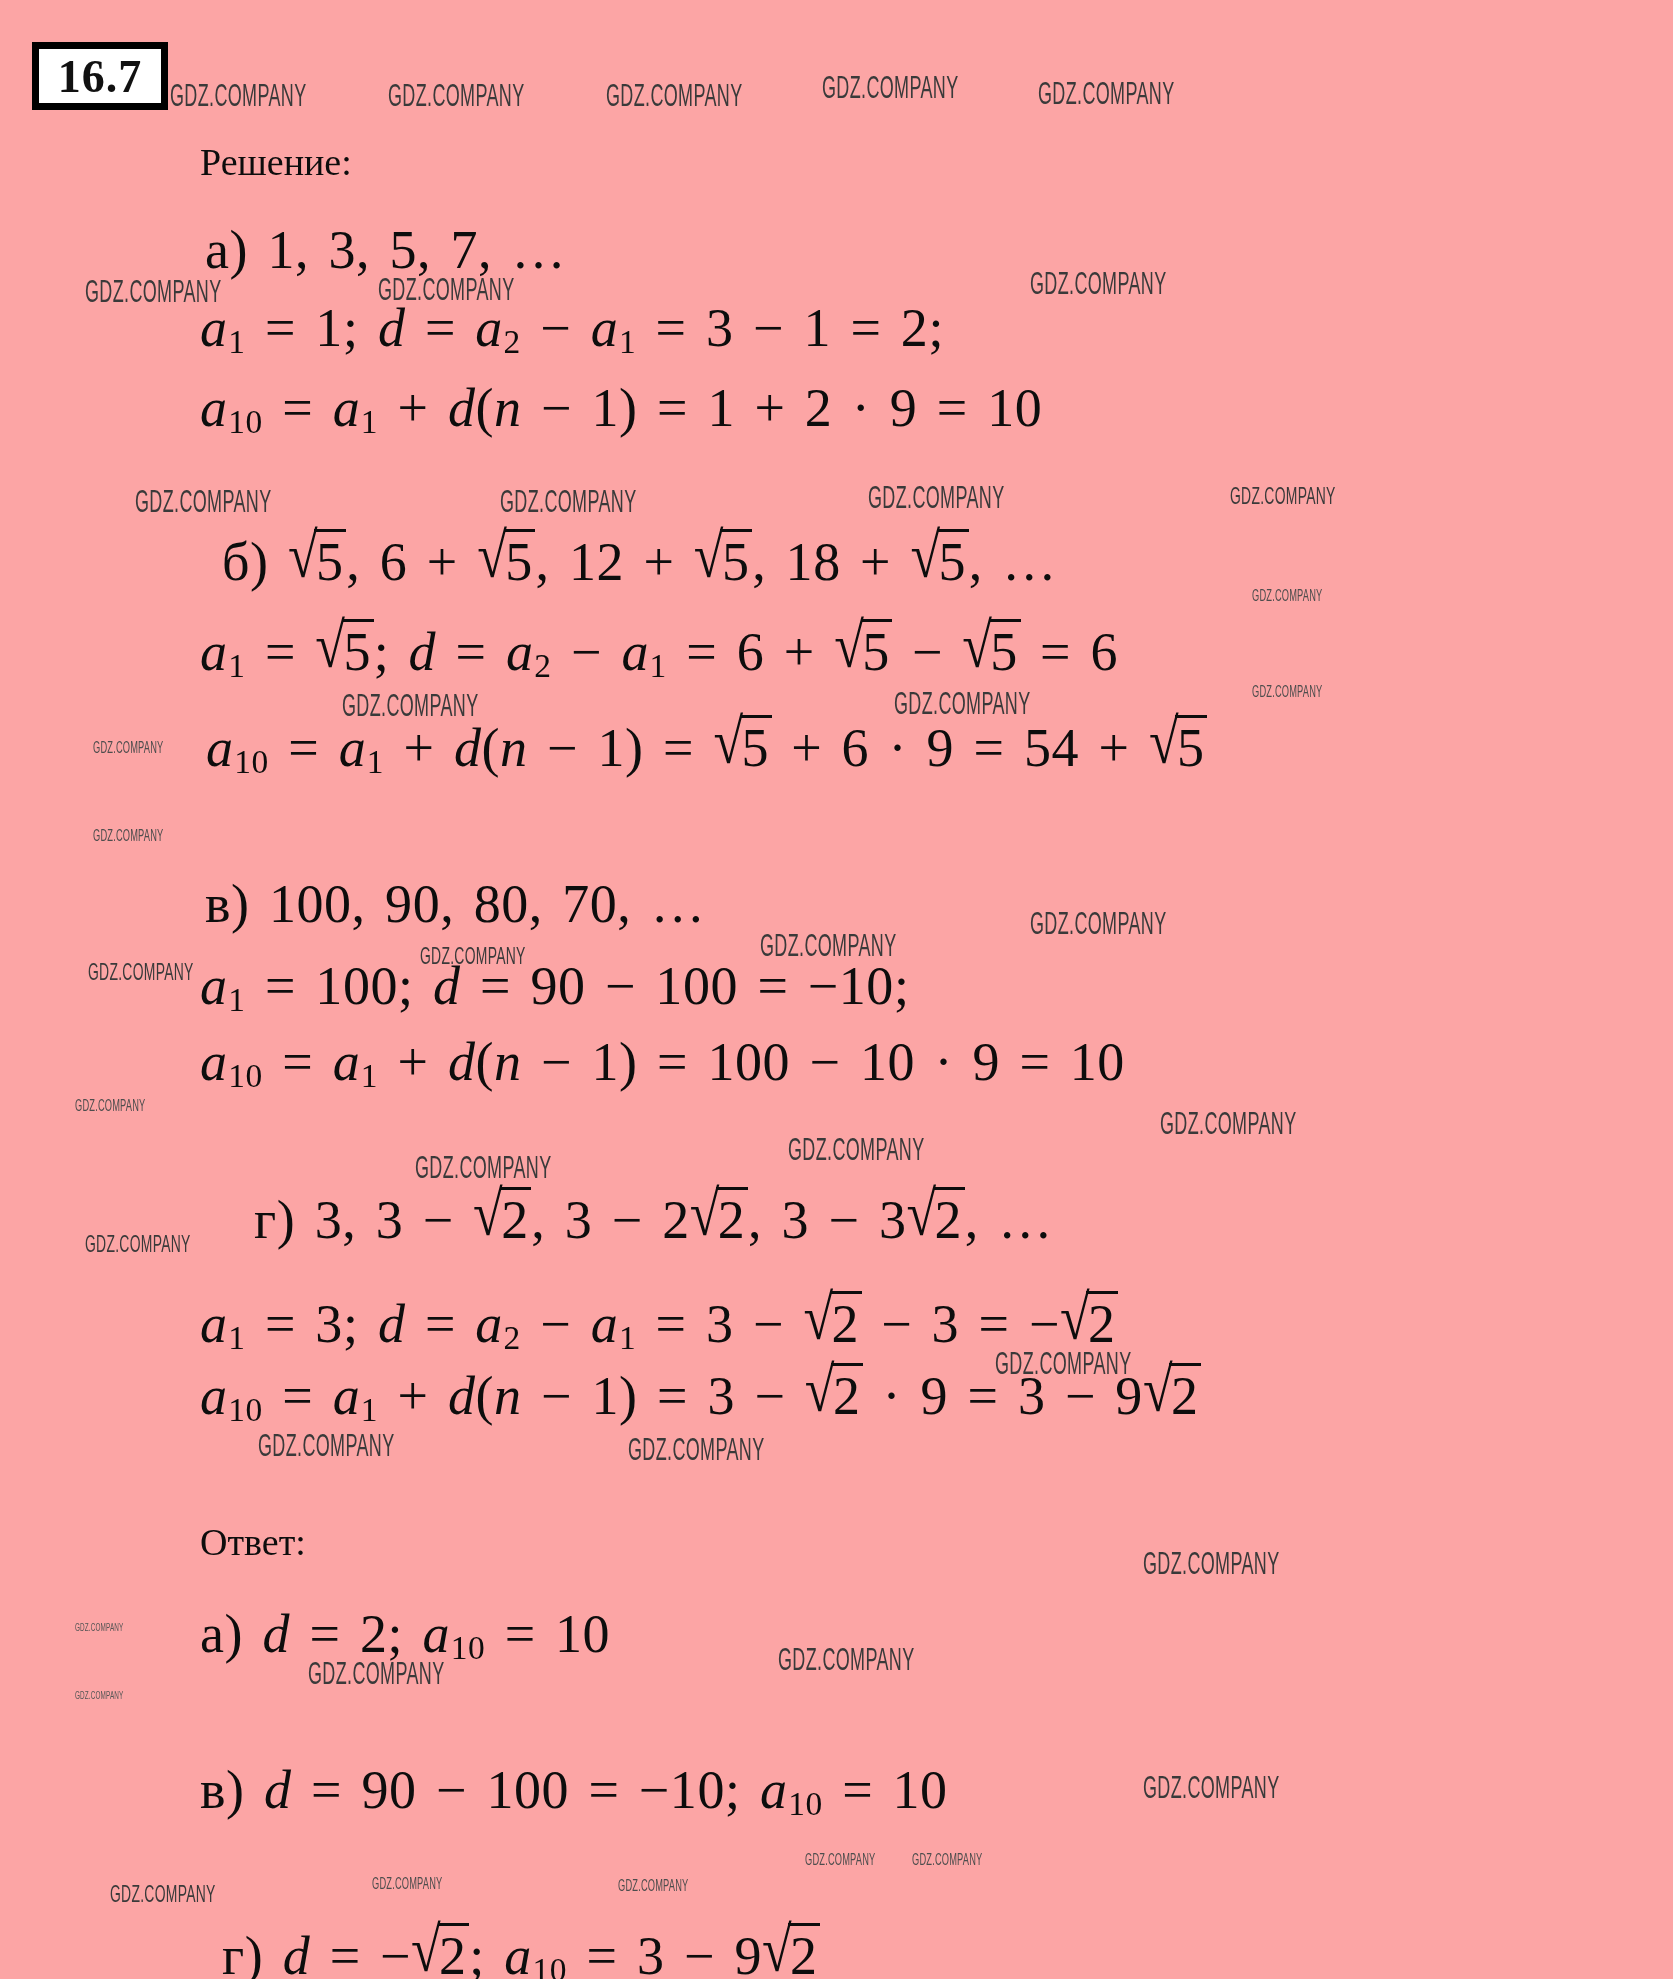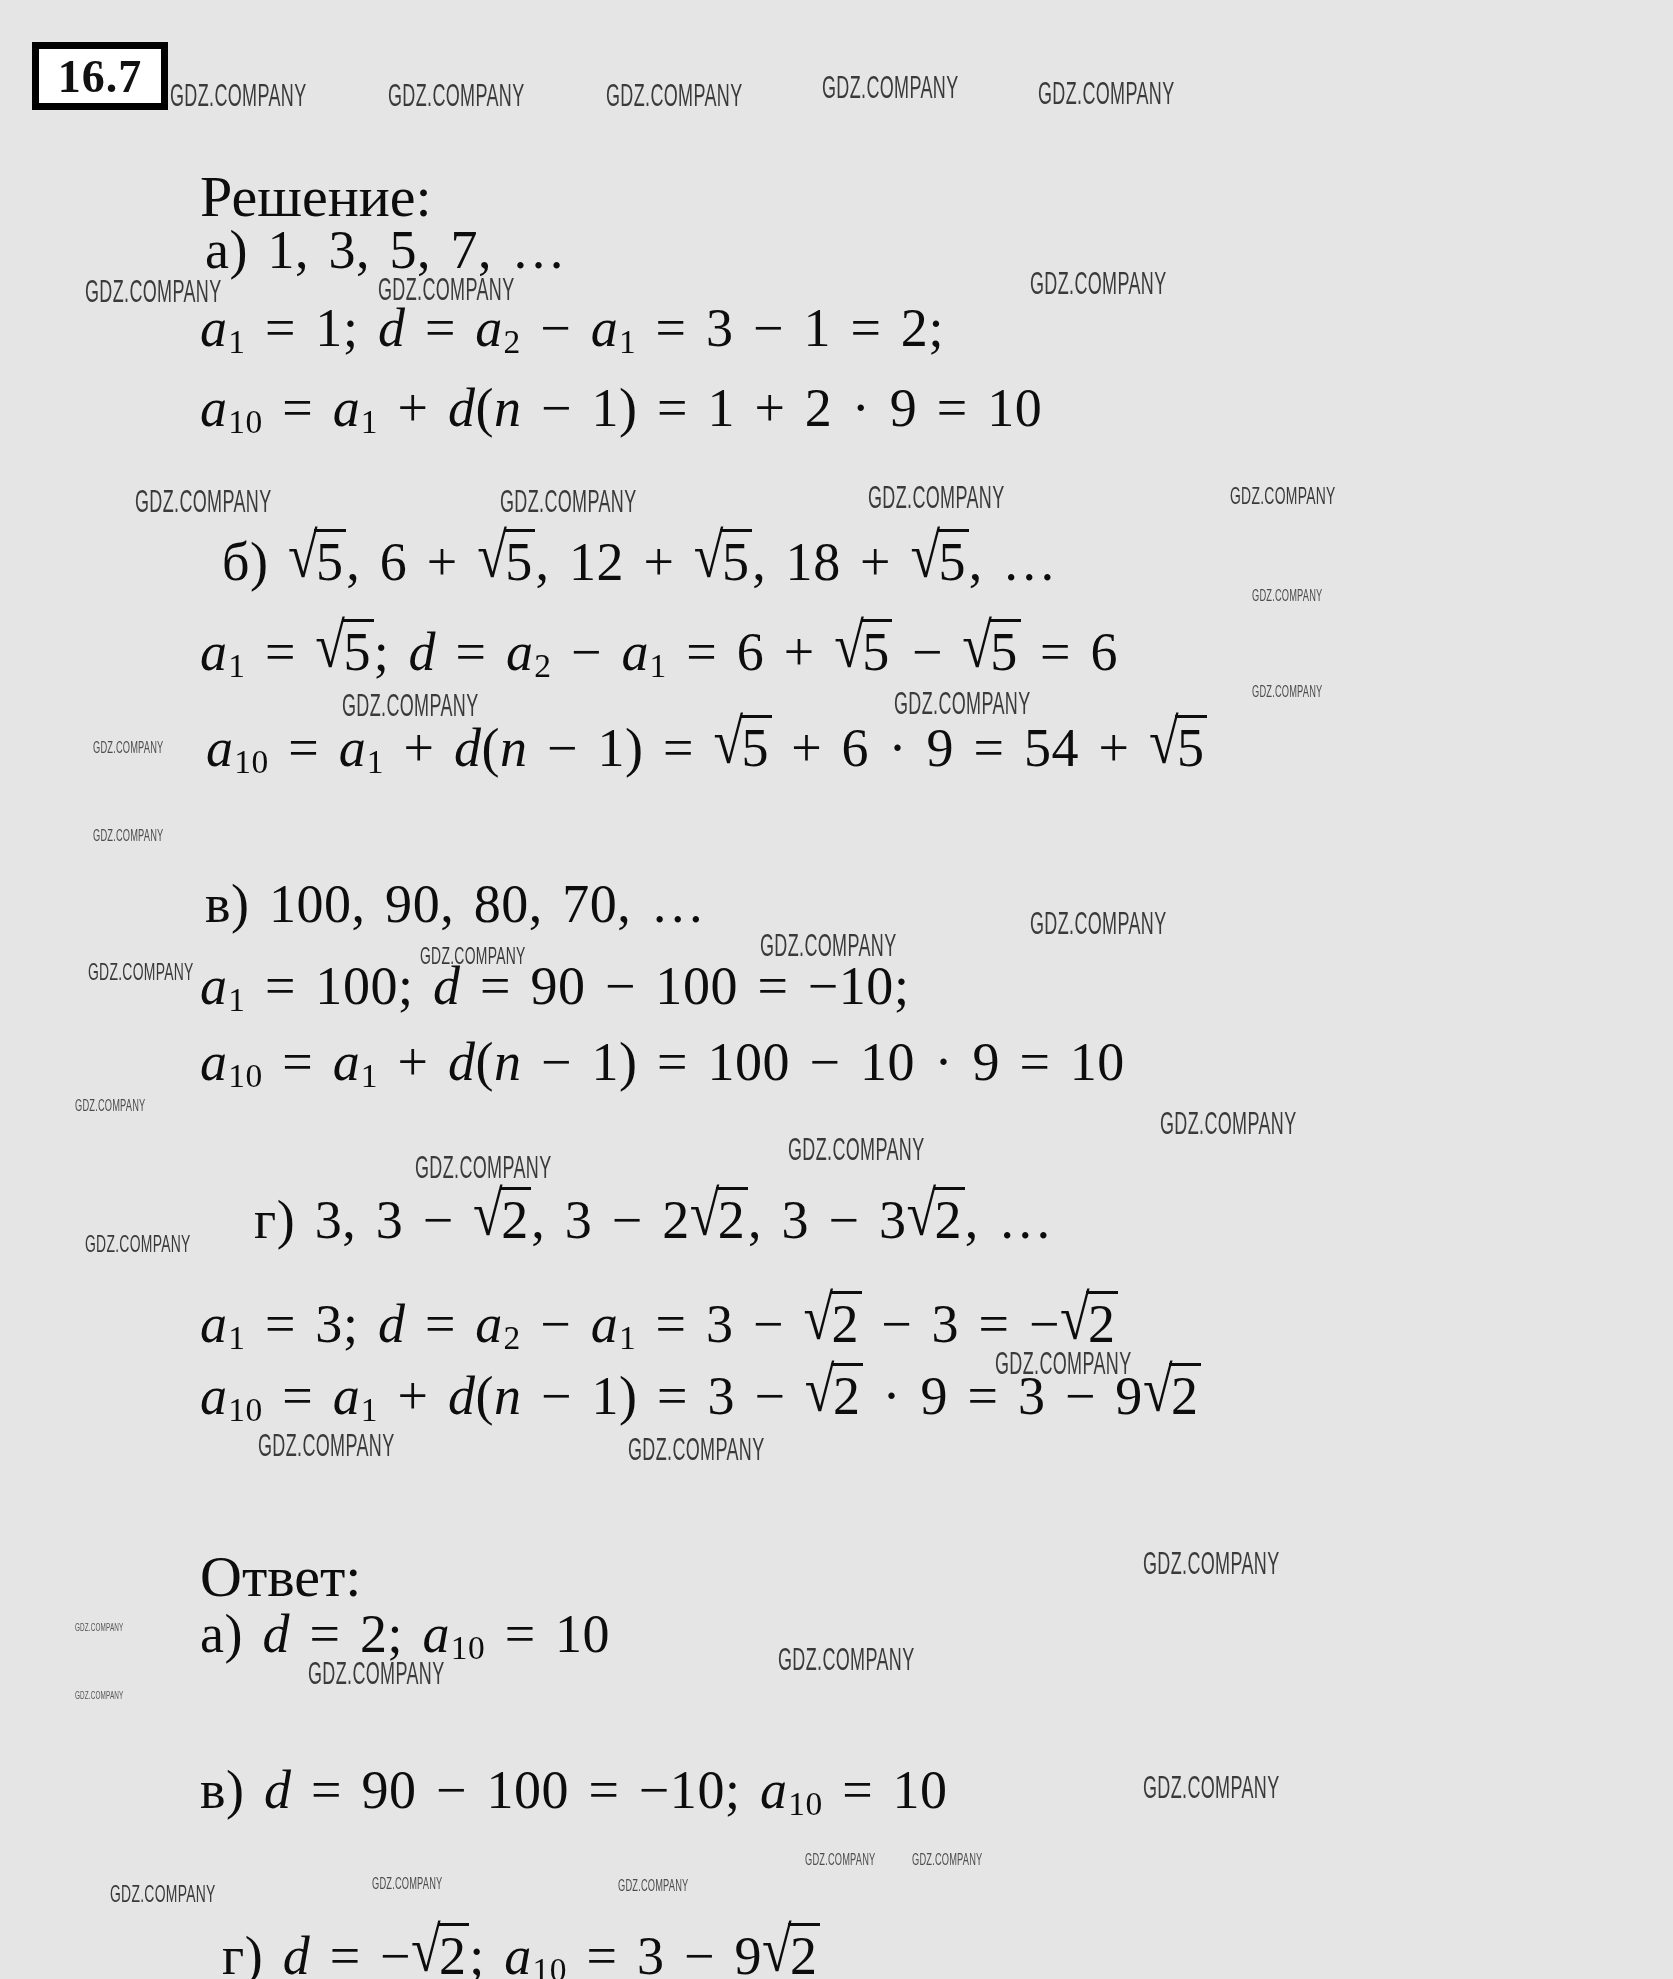--- a/index.html
+++ b/index.html
@@ -1,30 +1,30 @@
 <!DOCTYPE html>
 <html><head>
 <meta charset="utf-8">
 <style>
   * { margin:0; padding:0; box-sizing:border-box; }
   html,body { background:#ffffff; }
   .page {
     position:relative; width:1673px; height:1979px;
-    background:#e5e5e5; overflow:hidden;
+    background:#fca5a5; overflow:hidden;
     font-family:"Liberation Serif","DejaVu Serif",serif; color:#111;
   }
   .problem-box {
     position:absolute; left:32px; top:42px; width:136px; height:68px;
     border:7px solid #000; background:#fff;
     display:flex; align-items:center; justify-content:center;
     font-weight:bold; font-size:46px; letter-spacing:1px;
   }
   .heading {
-    position:absolute; font-size:58px; font-weight:400;
-    white-space:nowrap; color:#0d0d0d;margin-top:23px;
+    position:absolute; font-size:38px; font-weight:400;
+    white-space:nowrap; color:#0d0d0d;
   }
   .math {
     position:absolute; font-size:54px; white-space:nowrap;
     word-spacing:0.10em; letter-spacing:0.01em; line-height:1.2; color:#0d0d0d;
   }
   .math i { font-style:italic; }
   .math sub { font-size:0.62em; vertical-align:-0.22em; margin-left:0.02em; }
   .sqrt { white-space:nowrap; }
   .sqsym { display:inline-block; transform:scaleY(1.18); transform-origin:center bottom; margin-right:-0.07em; }
   .rad { border-top:0.058em solid #0d0d0d; padding:0 0.05em 0 0.03em; }

